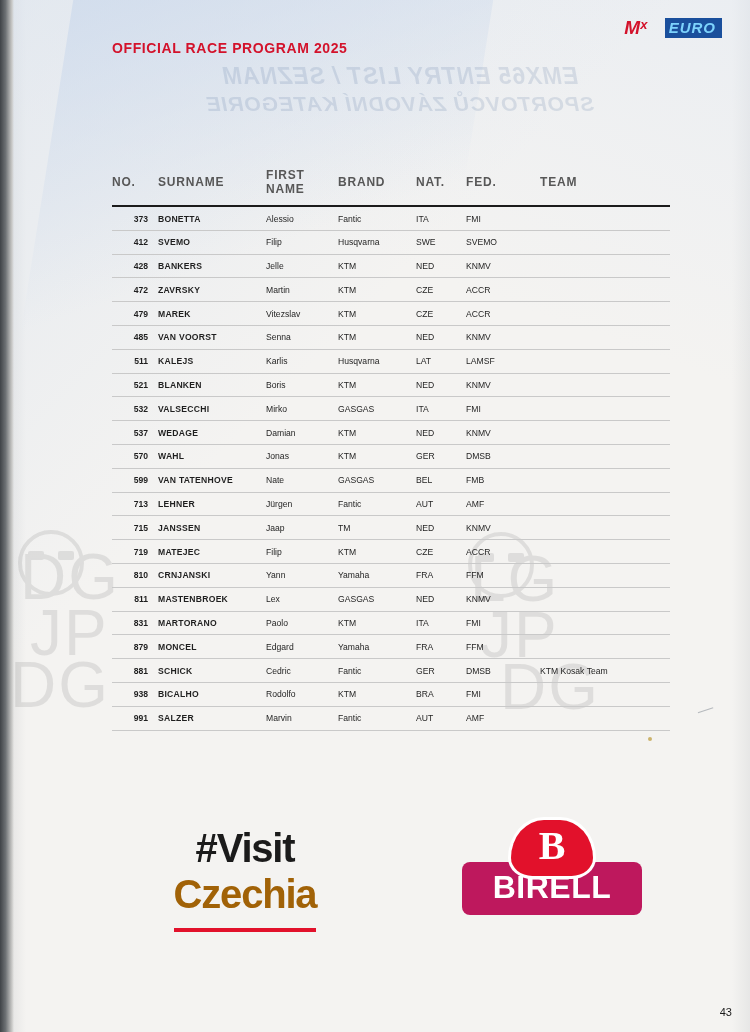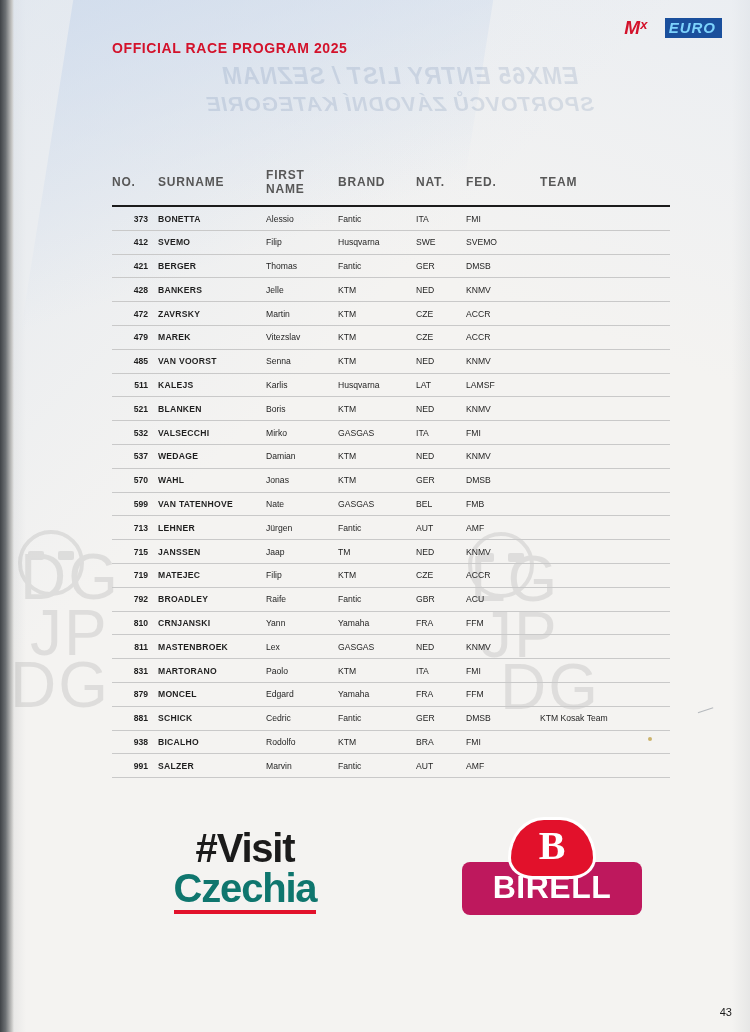--- a/index.html
+++ b/index.html
@@ -179,26 +179,26 @@
     font-weight: bold;
     line-height: 1.0;
   }
   .visit-czechia .l1 {
     font-size: 40px;
     color: #1b1b1b;
     letter-spacing: -1.2px;
   }
   .visit-czechia .l2 {
     font-size: 40px;
-    color: #0f766e;
+    color: #a16207;
     letter-spacing: -1.2px;
     border-bottom: 4px solid #e2112b;
     display: inline-block;
-    padding-bottom: 2px;
-    margin-top: 0;
+    padding-bottom: 14px;
+    margin-top: 6px;
   }
   .birell {
     position: absolute;
     left: 462px;
     top: 820px;
     width: 180px;
   }
   .birell-shield {
     position: relative;
     width: 82px; height: 56px;
@@ -315,29 +315,20 @@
           <tr>
             <td class="c-no">412</td>
             <td class="c-surname">SVEMO</td>
             <td class="c-first">Filip</td>
             <td class="c-brand">Husqvarna</td>
             <td class="c-nat">SWE</td>
             <td class="c-fed">SVEMO</td>
             <td class="c-team"></td>
           </tr>
           <tr>
-            <td class="c-no">421</td>
-            <td class="c-surname">BERGER</td>
-            <td class="c-first">Thomas</td>
-            <td class="c-brand">Fantic</td>
-            <td class="c-nat">GER</td>
-            <td class="c-fed">DMSB</td>
-            <td class="c-team"></td>
-          </tr>
-          <tr>
             <td class="c-no">428</td>
             <td class="c-surname">BANKERS</td>
             <td class="c-first">Jelle</td>
             <td class="c-brand">KTM</td>
             <td class="c-nat">NED</td>
             <td class="c-fed">KNMV</td>
             <td class="c-team"></td>
           </tr>
           <tr>
             <td class="c-no">472</td>
@@ -438,29 +429,20 @@
             <td class="c-fed">KNMV</td>
             <td class="c-team"></td>
           </tr>
           <tr>
             <td class="c-no">719</td>
             <td class="c-surname">MATEJEC</td>
             <td class="c-first">Filip</td>
             <td class="c-brand">KTM</td>
             <td class="c-nat">CZE</td>
             <td class="c-fed">ACCR</td>
-            <td class="c-team"></td>
-          </tr>
-          <tr>
-            <td class="c-no">792</td>
-            <td class="c-surname">BROADLEY</td>
-            <td class="c-first">Raife</td>
-            <td class="c-brand">Fantic</td>
-            <td class="c-nat">GBR</td>
-            <td class="c-fed">ACU</td>
             <td class="c-team"></td>
           </tr>
           <tr>
             <td class="c-no">810</td>
             <td class="c-surname">CRNJANSKI</td>
             <td class="c-first">Yann</td>
             <td class="c-brand">Yamaha</td>
             <td class="c-nat">FRA</td>
             <td class="c-fed">FFM</td>
             <td class="c-team"></td>

